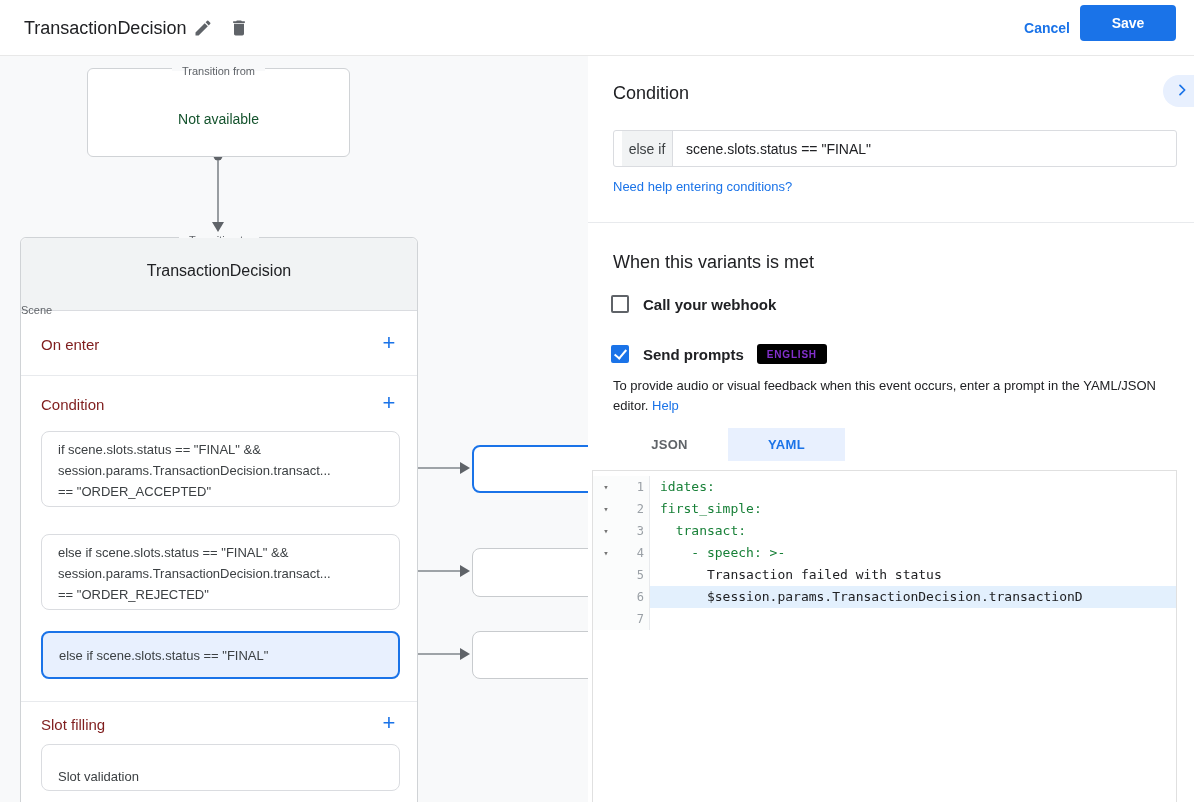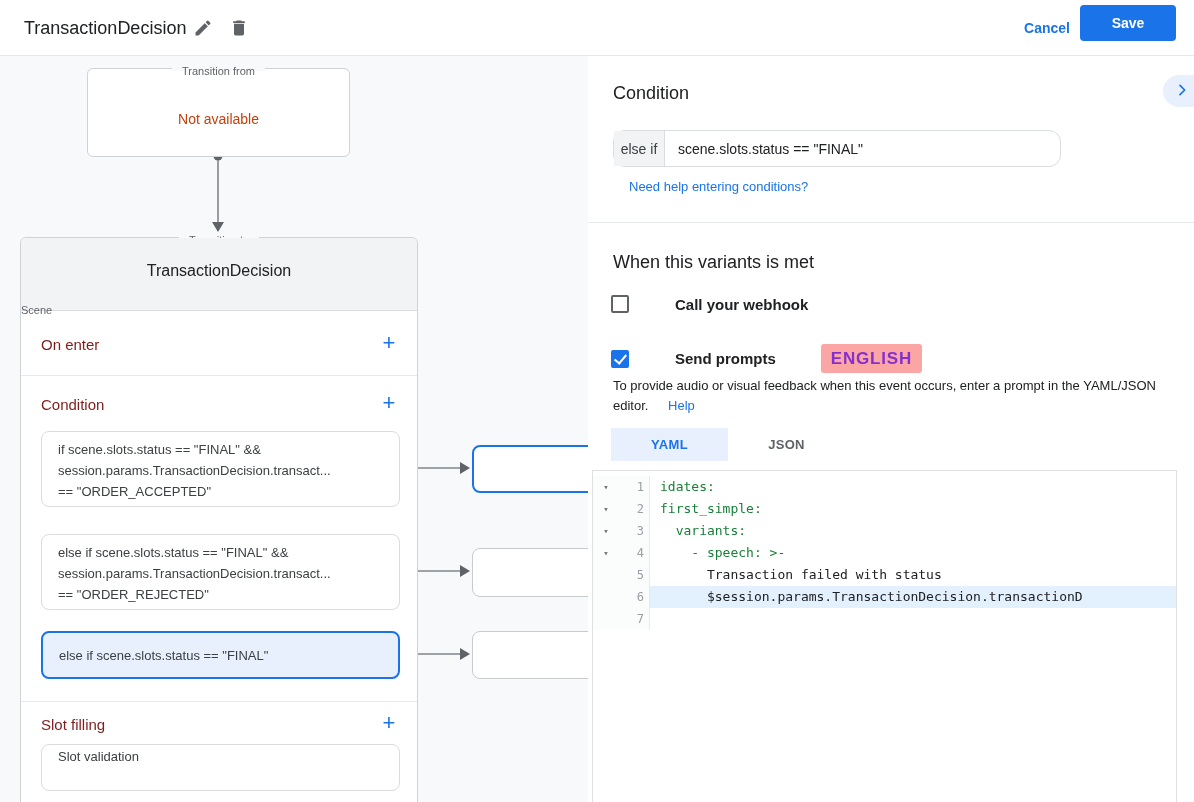--- a/index.html
+++ b/index.html
@@ -44,21 +44,21 @@
   .box-legend {
     position: absolute; top: -8px; left: 0; width: 100%; text-align: center; pointer-events: none;
   }
   .box-legend span {
     display: inline-block; padding: 0 10px; font-size: 11px; color: #5f6368;
     background: linear-gradient(#f8f9fa 50%, #ffffff 50%);
   }
   .box-legend.on-gray span { background: linear-gradient(#f8f9fa 50%, #f1f3f4 50%); }
   .from-box { left: 87px; top: 12px; width: 263px; height: 89px; }
   .from-box .nav-value {
-    position: absolute; left: 0; top: 42px; width: 100%; text-align: center; font-size: 14px; color: #c2410c;
+    position: absolute; left: 0; top: 42px; width: 100%; text-align: center; font-size: 14px; color: #14532d;
   }
   .to-fieldset { left: 20px; top: 181px; width: 398px; height: 680px; background: #fff; }
   .scene-header {
     position: absolute; left: 0; top: 0; width: 100%; height: 73px;
     background: #f1f3f4; border-bottom: 1px solid #dadce0; border-radius: 6px 6px 0 0;
   }
   .scene-name { position: absolute; top: 24px; width: 100%; text-align: center; font-size: 16px; color: #202124; }
   .scene-type { position: absolute; top: 66px; width: 100%; text-align: left; font-size: 11px; color: #5f6368; }
   .section-label { position: absolute; left: 20px; font-size: 15px; color: #7f1d1d; }
   .add-btn {
@@ -83,48 +83,48 @@
     position: absolute; left: 588px; top: 56px; width: 606px; height: 746px;
     background: #fff; z-index: 10;
   }
   .panel-heading { position: absolute; left: 25px; font-size: 18px; color: #202124; }
   .collapse-btn {
     position: absolute; right: 0; top: 19px; width: 31px; height: 32px;
     background: #e8f0fe; border: none; border-radius: 16px 0 0 16px; cursor: pointer;
     display: flex; align-items: center; justify-content: center; padding-left: 6px;
   }
   .cond-input-row {
-    position: absolute; left: 25px; top: 74px; width: 448px; height: 37px;
-    border: 1px solid #dadce0; border-radius: 12px; display: flex; background: #fff;
+    position: absolute; left: 25px; top: 74px; width: 564px; height: 37px;
+    border: 1px solid #dadce0; border-radius: 3px; display: flex; background: #fff; padding-left: 8px;
   }
   .cond-prefix {
     width: 51px; background: #f1f3f4; border-right: 1px solid #dadce0;
     display: flex; align-items: center; justify-content: center; font-size: 14px; color: #3c4043;
   }
   .cond-value {
     flex: 1; border: none; outline: none; padding: 0 13px; font-size: 14px; color: #202124;
     font-family: "Liberation Sans", sans-serif; background: transparent;
   }
-  .text-link { color: #1a73e8; font-size: 13px; text-decoration: none; cursor: pointer; margin-left: 16px; }
+  .text-link { color: #1a73e8; font-size: 13px; text-decoration: none; cursor: pointer; }
   .help-link-row { position: absolute; left: 25px; top: 121px; }
   .panel-divider { position: absolute; left: 0; top: 166px; width: 606px; height: 1px; background: #e8eaed; }
-  .check-row { position: absolute; left: 23px; display: flex; align-items: center; gap: 32px; }
+  .check-row { position: absolute; left: 23px; display: flex; align-items: center; }
   .checkbox {
     width: 18px; height: 18px; border-radius: 2px; cursor: pointer; flex: 0 0 18px;
     display: flex; align-items: center; justify-content: center;
   }
   .checkbox.unchecked { border: 2px solid #5f6368; background: #fff; }
   .checkbox.checked { background: #1a73e8; border: 2px solid #1a73e8; }
   .checkbox.checked::after {
     content: ""; display: block; width: 5px; height: 10px; margin-top: -2px;
     border-right: 2px solid #fff; border-bottom: 2px solid #fff; transform: rotate(40deg);
   }
   .check-label { margin-left: 14px; font-size: 15px; font-weight: 700; color: #202124; }
   .lang-badge {
-    margin-left: 13px; background: #fca5a5; color: #8430ce; font-size: 17px; font-weight: 700;
+    margin-left: 13px; background: #000000; color: #8430ce; font-size: 10px; font-weight: 700;
     letter-spacing: 0.8px; padding: 5px 10px 4px; border-radius: 3px;
   }
   .helper-para { position: absolute; left: 25px; top: 320px; width: 578px; font-size: 13px; line-height: 20px; color: #202124; }
   .tab-row { position: absolute; left: 23px; top: 372px; display: flex; }
   .tab {
     width: 117px; height: 33px; border: none; background: transparent; cursor: pointer;
     font-size: 13px; font-weight: 700; letter-spacing: 0.3px; color: #5f6368;
     font-family: "Liberation Sans", sans-serif;
   }
   .tab.active { background: #e8f0fe; color: #1a73e8; }
@@ -241,21 +241,21 @@
       <div class="cond-card selected" style="top:393px; height:48px; padding-top:12px">
         <div class="card-line">else if scene.slots.status == "FINAL"</div>
       </div>
 
       <div class="hdivider" style="top:463px"></div>
 
       <div class="section-label" style="top:478px">Slot filling</div>
       <button class="add-btn" style="top:471px">
         <span>+</span>
       </button>
-      <div class="cond-card" style="top:506px; height:47px; padding-top:1px">
+      <div class="cond-card" style="top:506px; height:47px; padding-top:21px">
         <div class="card-line">Slot validation</div>
       </div>
     </div>
 
     <div class="target-box selected" style="top:389px; height:48px"></div>
     <div class="target-box plain" style="top:492px; height:49px"></div>
     <div class="target-box plain" style="top:575px; height:48px"></div>
   </div>
 
   <div class="panel">
@@ -292,39 +292,39 @@
       <div class="checkbox checked"></div>
       <div class="check-label">Send prompts</div>
       <div class="lang-badge">ENGLISH</div>
     </div>
 
     <div class="helper-para"><span>To provide audio or visual feedback when this event occurs, enter a prompt in the YAML/JSON editor.</span>
       <a class="text-link">Help</a>
     </div>
 
     <div class="tab-row">
+      <button class="tab">JSON</button>
       <button class="tab active">YAML</button>
-      <button class="tab">JSON</button>
     </div>
 
     <div class="editor">
       <div class="code-row">
         <div class="fold-cell">▾</div>
         <div class="num-cell">1</div>
         <div class="code-cell"><span class="tok-key">idates:</span><span class="tok-text"></span></div>
       </div>
       <div class="code-row">
         <div class="fold-cell">▾</div>
         <div class="num-cell">2</div>
         <div class="code-cell"><span class="tok-key">first_simple:</span><span class="tok-text"></span></div>
       </div>
       <div class="code-row">
         <div class="fold-cell">▾</div>
         <div class="num-cell">3</div>
-        <div class="code-cell"><span class="tok-key">  variants:</span><span class="tok-text"></span></div>
+        <div class="code-cell"><span class="tok-key">  transact:</span><span class="tok-text"></span></div>
       </div>
       <div class="code-row">
         <div class="fold-cell">▾</div>
         <div class="num-cell">4</div>
         <div class="code-cell"><span class="tok-key">    - speech: &gt;-</span><span class="tok-text"></span></div>
       </div>
       <div class="code-row">
         <div class="fold-cell"></div>
         <div class="num-cell">5</div>
         <div class="code-cell"><span class="tok-key"></span><span class="tok-text">      Transaction failed with status</span></div>

